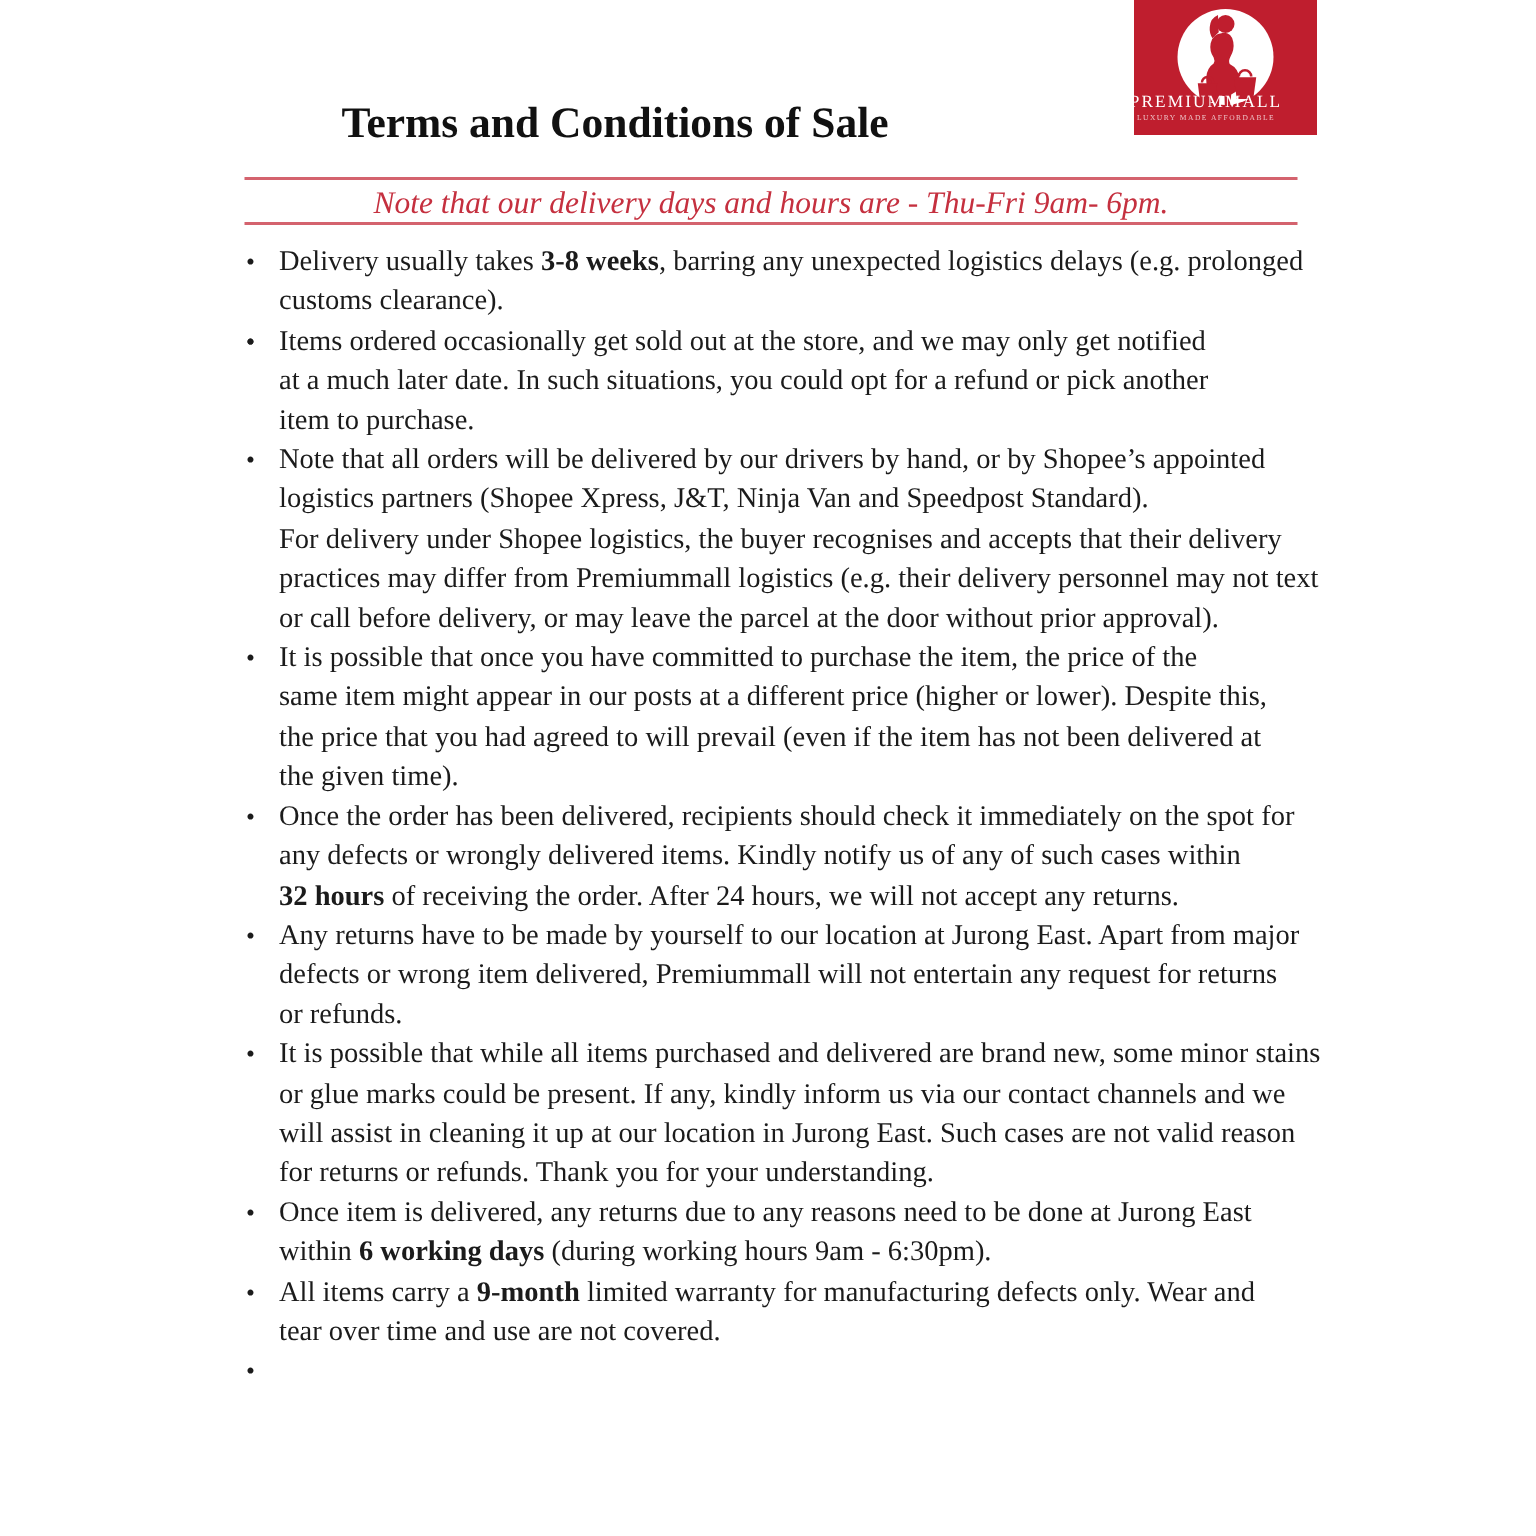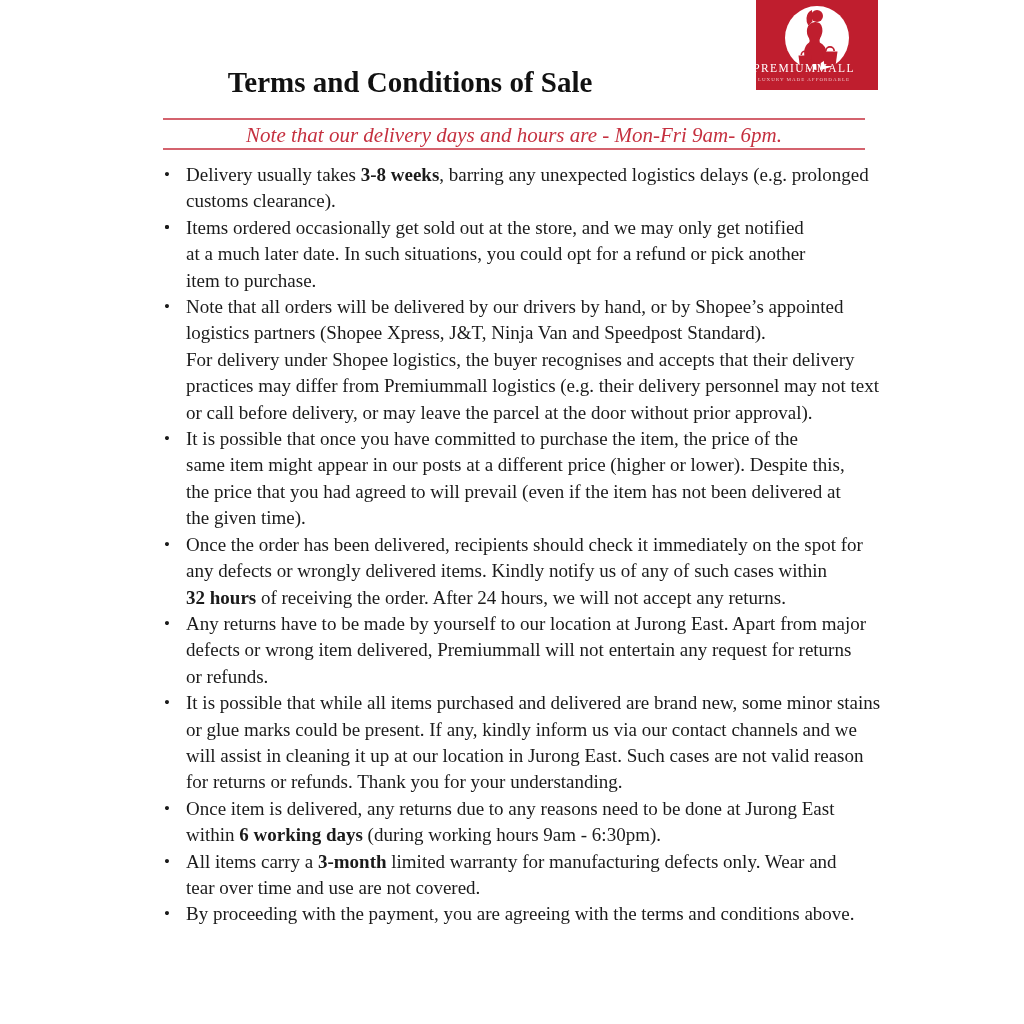--- a/index.html
+++ b/index.html
@@ -66,30 +66,30 @@
         <path d="M66.5 51.5 h15 l-2 14.5 h-11 z"></path>
       </g>
     </svg>
     <div class="brand">PREMIUMMALL</div>
     <div class="tagline">LUXURY MADE AFFORDABLE</div>
   </div>
 
   <h1 class="title">Terms and Conditions of Sale</h1>
 
   <div class="rule rule-top"></div>
-  <div class="note">Note that our delivery days and hours are - Mon-Fri 9am- 6pm.</div>
+  <div class="note">Note that our delivery days and hours are - Thu-Fri 9am- 6pm.</div>
   <div class="rule rule-bottom"></div>
 
   <ul class="terms">
       <li><span class="marker">•</span><span class="text">Delivery usually takes <b>3-8 weeks</b>, barring any unexpected logistics delays (e.g. prolonged<br>customs clearance).</span></li>
       <li><span class="marker">•</span></li>
       <li><span class="marker">•</span><span class="text">Items ordered occasionally get sold out at the store, and we may only get notified<br>at a much later date. In such situations, you could opt for a refund or pick another<br>item to purchase.</span></li>
       <li><span class="marker">•</span><span class="text">Note that all orders will be delivered by our drivers by hand, or by Shopee’s appointed<br>logistics partners (Shopee Xpress, J&amp;T, Ninja Van and Speedpost Standard).<br>For delivery under Shopee logistics, the buyer recognises and accepts that their delivery<br>practices may differ from Premiummall logistics (e.g. their delivery personnel may not text<br>or call before delivery, or may leave the parcel at the door without prior approval).</span></li>
       <li><span class="marker">•</span><span class="text">It is possible that once you have committed to purchase the item, the price of the<br>same item might appear in our posts at a different price (higher or lower). Despite this,<br>the price that you had agreed to will prevail (even if the item has not been delivered at<br>the given time).</span></li>
       <li><span class="marker">•</span><span class="text">Once the order has been delivered, recipients should check it immediately on the spot for<br>any defects or wrongly delivered items. Kindly notify us of any of such cases within<br><b>32 hours</b> of receiving the order. After 24 hours, we will not accept any returns.</span></li>
       <li><span class="marker">•</span><span class="text">Any returns have to be made by yourself to our location at Jurong East. Apart from major<br>defects or wrong item delivered, Premiummall will not entertain any request for returns<br>or refunds.</span></li>
       <li><span class="marker">•</span><span class="text">It is possible that while all items purchased and delivered are brand new, some minor stains<br>or glue marks could be present. If any, kindly inform us via our contact channels and we<br>will assist in cleaning it up at our location in Jurong East. Such cases are not valid reason<br>for returns or refunds. Thank you for your understanding.</span></li>
       <li><span class="marker">•</span><span class="text">Once item is delivered, any returns due to any reasons need to be done at Jurong East<br>within <b>6 working days</b> (during working hours 9am - 6:30pm).</span></li>
-      <li><span class="marker">•</span><span class="text">All items carry a <b>3-month</b> limited warranty for manufacturing defects only. Wear and<br>tear over time and use are not covered.</span></li>
-      <li><span class="marker">•</span><span class="text">By proceeding with the payment, you are agreeing with the terms and conditions above.</span></li>
+      <li><span class="marker">•</span><span class="text">All items carry a <b>9-month</b> limited warranty for manufacturing defects only. Wear and<br>tear over time and use are not covered.</span></li>
+      <li><span class="marker">•</span></li>
     </ul>
 
 </div>
 
 </body></html>

